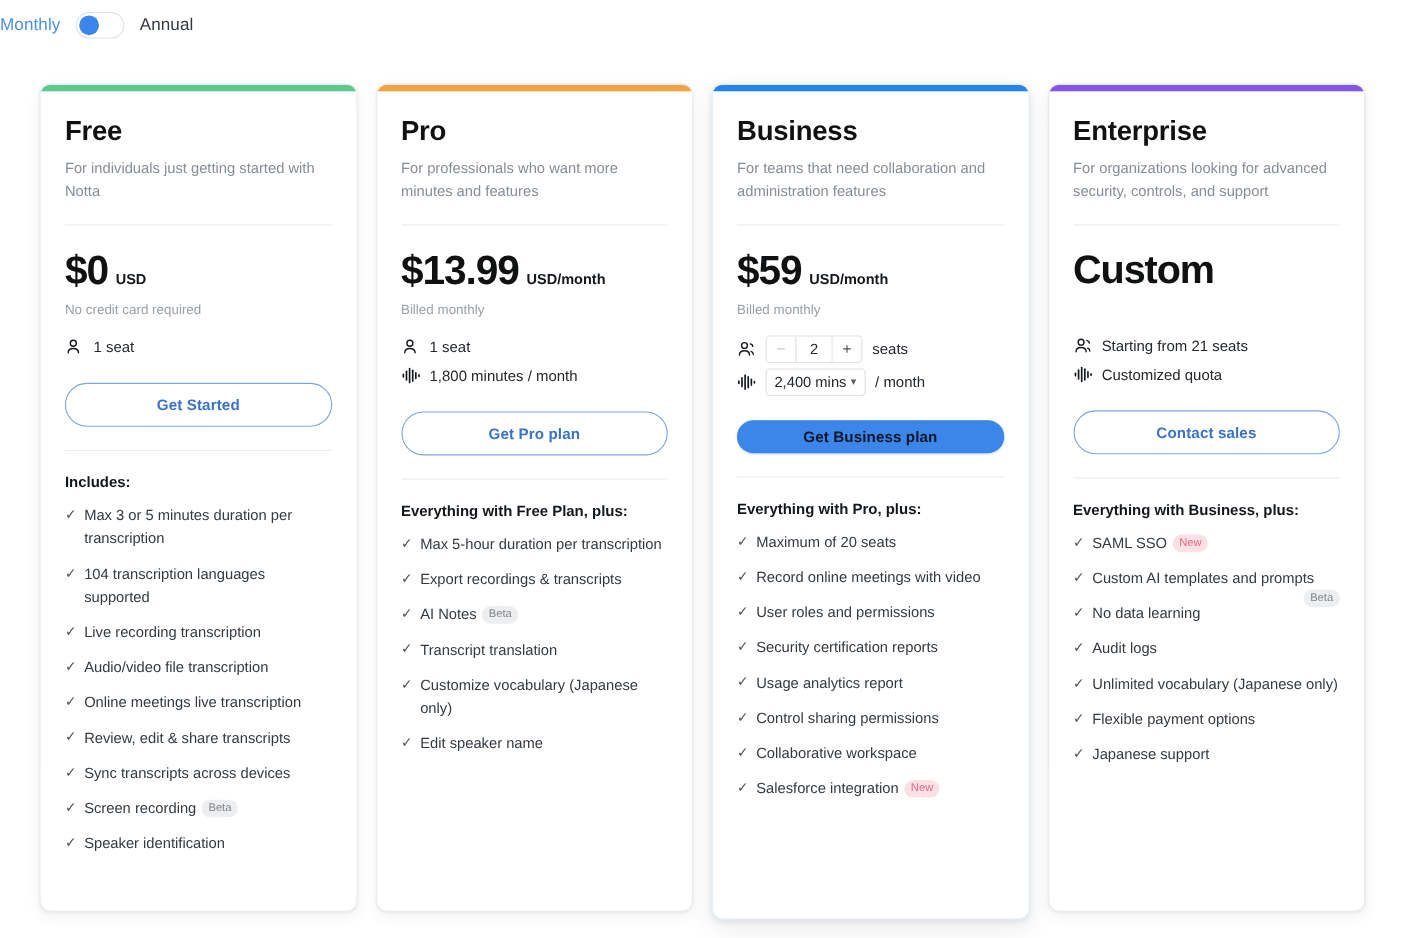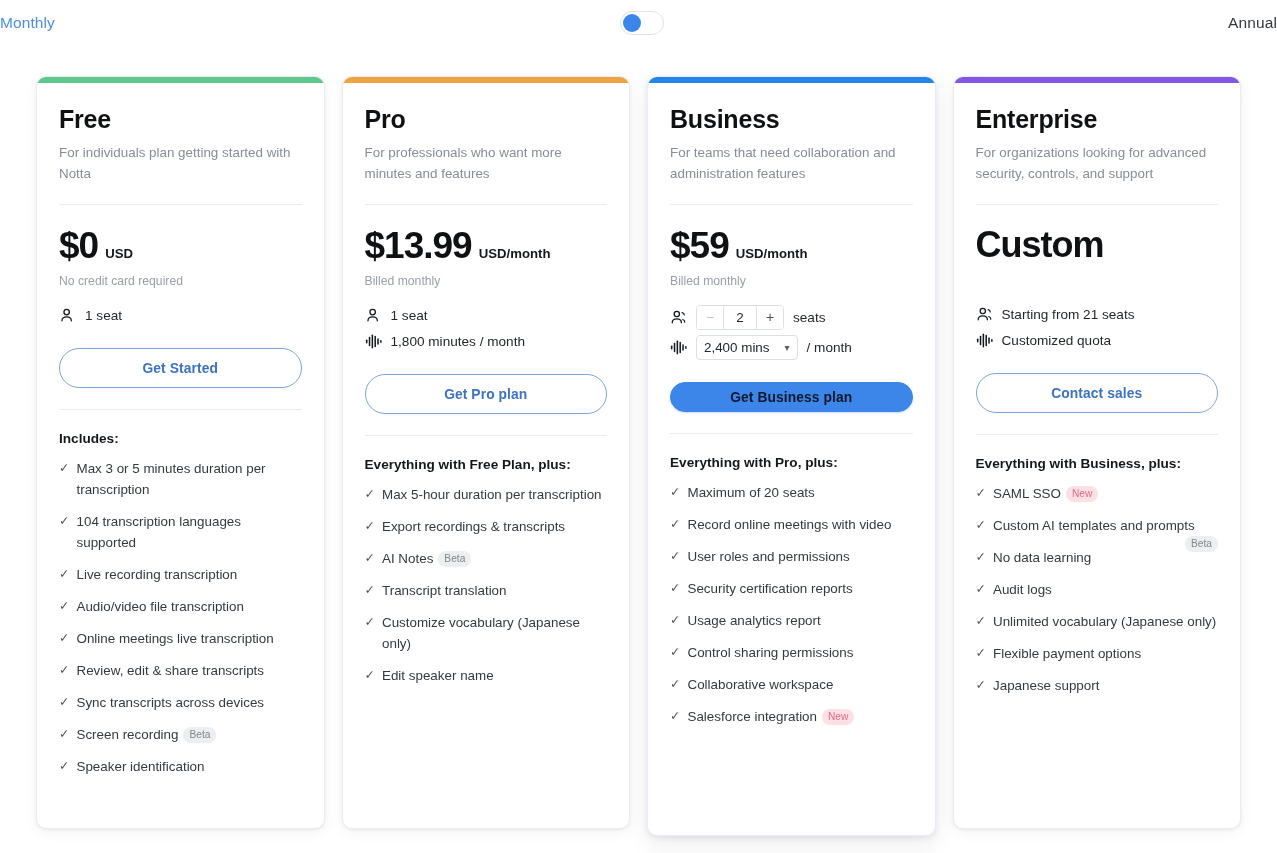--- a/index.html
+++ b/index.html
@@ -8,21 +8,21 @@
     background: #ffffff;
     font-family: "Liberation Sans", sans-serif;
     overflow: hidden;
   }
 
   
   .billing-bar {
     height: 46px;
     display: flex;
     align-items: center;
-    justify-content: space-between;
+    justify-content: flex-start;
     gap: 14px;
   }
   .billing-label {
     font-size: 15.5px;
     color: #343a40;
     letter-spacing: .1px;
   }
   .billing-label.active { color: #4a90e2; }
   .toggle-switch {
     width: 44px; height: 24px;
@@ -154,21 +154,21 @@
     align-items: center;
     justify-content: center;
     font-size: 13.4px;
     color: #24282c;
     border-left: 1px solid #dcdfe3;
     border-right: 1px solid #dcdfe3;
   }
   .mins-select {
     display: inline-flex;
     align-items: center;
-    gap: 15px;
+    gap: 4px;
     border: 1px solid #dcdfe3;
     border-radius: 4px;
     height: 25px;
     padding: 0 7px;
     font-size: 13.4px;
     color: #24282c;
     background: #fff;
     cursor: pointer;
   }
   .caret { font-size: 10px; color: #5a6066; }
@@ -257,21 +257,21 @@
     <div class="toggle-knob"></div>
   </div>
   <span class="billing-label">Annual</span>
 </div>
 
 <div class="cards">
     <div class="card">
       <div class="accent" style="background:#5cc88f"></div>
       <div class="card-body">
         <div class="plan-name">Free</div>
-        <div class="plan-desc">For individuals plan getting started with Notta</div>
+        <div class="plan-desc">For individuals just getting started with Notta</div>
         <div class="divider"></div>
         <div class="price-row">
           <span class="price-main">$0</span>
           <span class="price-unit">USD</span>
         </div>
         <div class="price-note">No credit card required</div>
         <div class="meta-list">
           <div class="meta-row">
             <svg class="ic" viewBox="0 0 20 20">
               <circle cx="9" cy="6" r="3.2" fill="none" stroke="#14181c" stroke-width="1.5"></circle>

